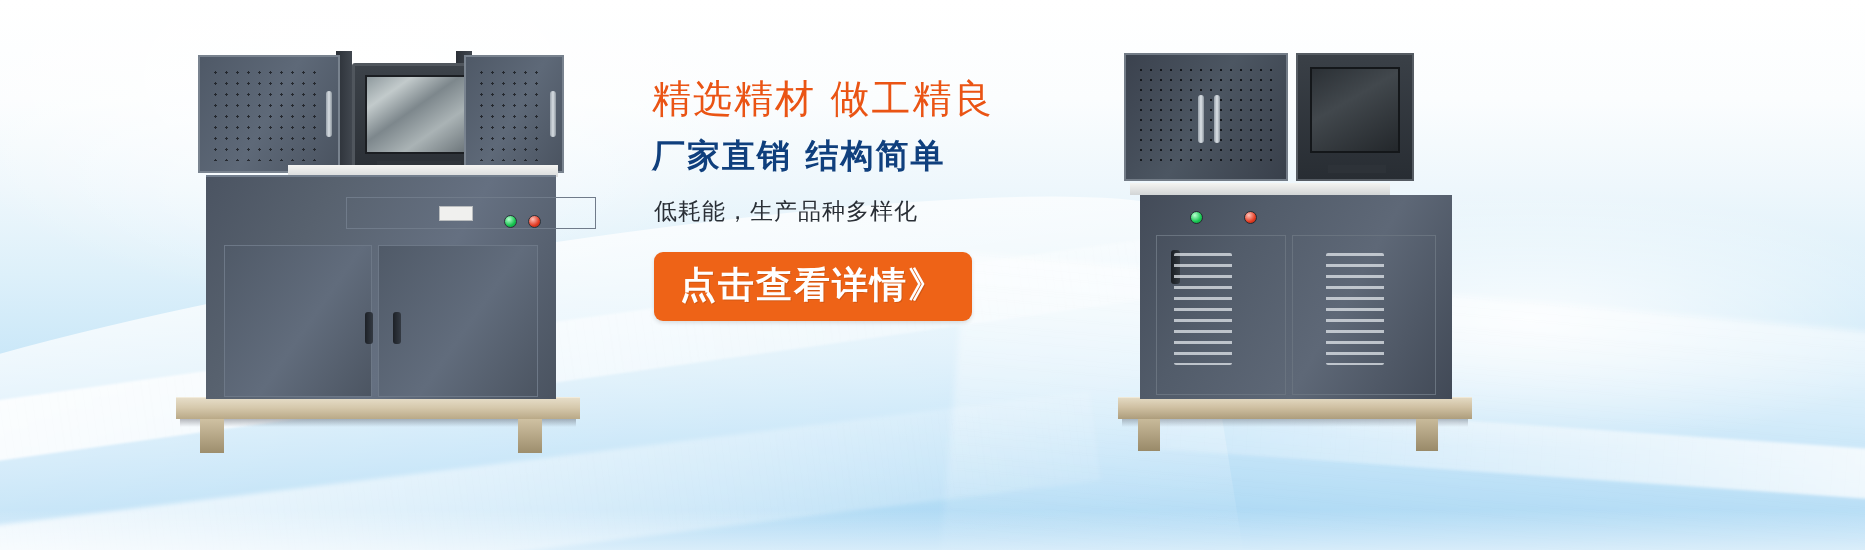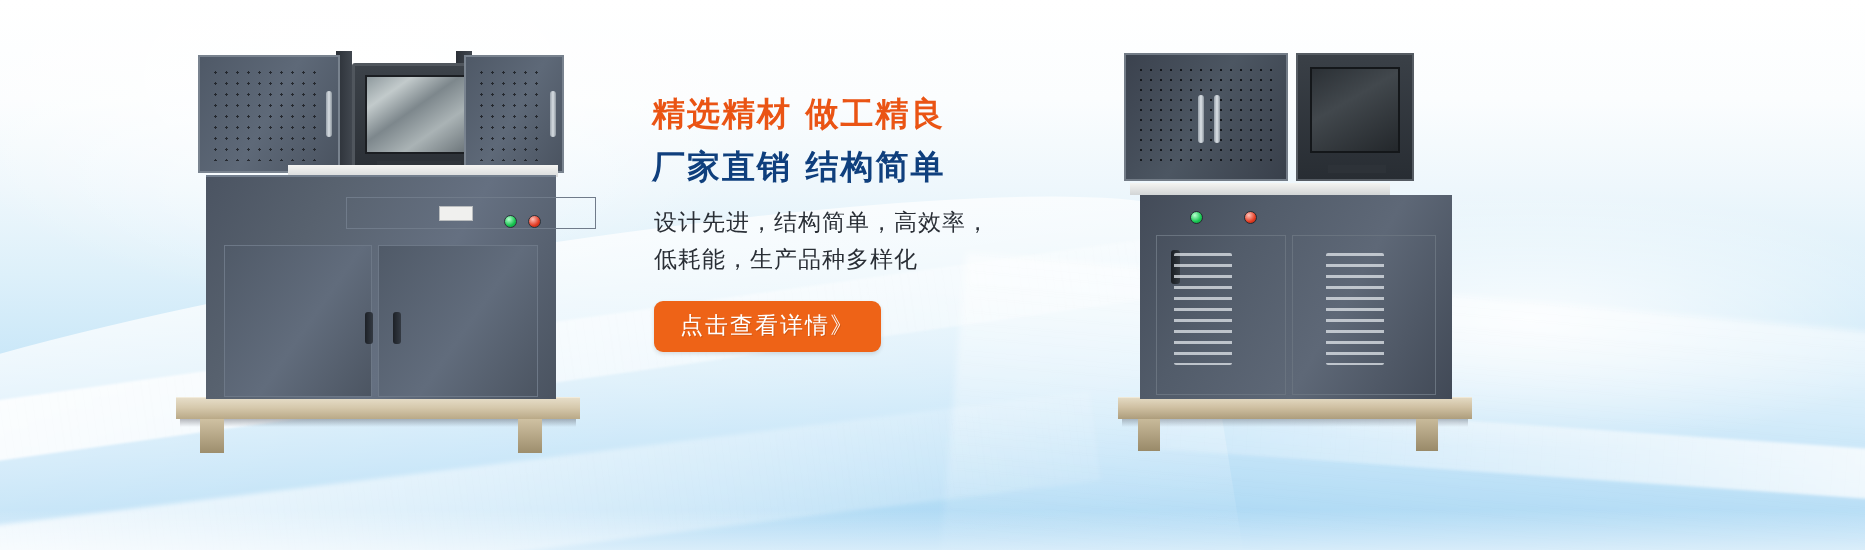--- a/index.html
+++ b/index.html
@@ -258,22 +258,22 @@
     padding:8px 24px 10px 24px;
     margin-left:18px;
   }
   .title-text {
     font-size:50px; font-weight:bold; color:#ffffff;
     letter-spacing:3px; line-height:1.05;
     text-shadow:2px 2px 0 rgba(255,255,255,0.35);
     white-space:nowrap;
   }
   .sub1 {
-    margin-top:20px; margin-left:32px;
-    font-size:33px; font-weight:bold; color:#ea5414;
+    margin-left:32px;
+    font-size:39px; font-weight:normal; color:#ea5414;
     letter-spacing:2px; white-space:nowrap;
   }
   .sub2 {
     margin-top:8px; margin-left:32px;
     font-size:33px; font-weight:bold; color:#0f3f7d;
     letter-spacing:2px; white-space:nowrap;
   }
   .desc {
     margin-top:14px; margin-left:34px;
     font-size:23px; color:#2a2f36; line-height:1.62;
@@ -281,21 +281,21 @@
   }
   .desc div { white-space:nowrap; }
   .cta {
     display:inline-block; margin-top:22px; margin-left:34px;
     background:#ee6317; border-radius:9px;
     padding:9px 26px 11px 26px;
     cursor:pointer;
     box-shadow:0 2px 4px rgba(0,0,0,0.12);
   }
   .cta-text {
-    font-size:23px; font-weight:normal; color:#ffffff;
+    font-size:36px; font-weight:bold; color:#ffffff;
     letter-spacing:2px; white-space:nowrap;
     text-shadow:1px 1px 0 rgba(0,0,0,0.12);
   }
 </style>
 </head>
 <body>
 
 <div class="banner">
 
   <div class="wave wave-g"></div>
@@ -379,21 +379,20 @@
   </div>
 
   <div class="copy">
 
 
     <div class="sub1">精选精材 做工精良</div>
 
     <div class="sub2">厂家直销 结构简单</div>
 
     <div class="desc">
-      <div>设计先进，结构简单，高效率，</div>
       <div>低耗能，生产品种多样化</div>
     </div>
 
     <div class="cta">
       <span class="cta-text">点击查看详情》</span>
     </div>
 
   </div>
 
   <div class="bottom-fade"></div>

